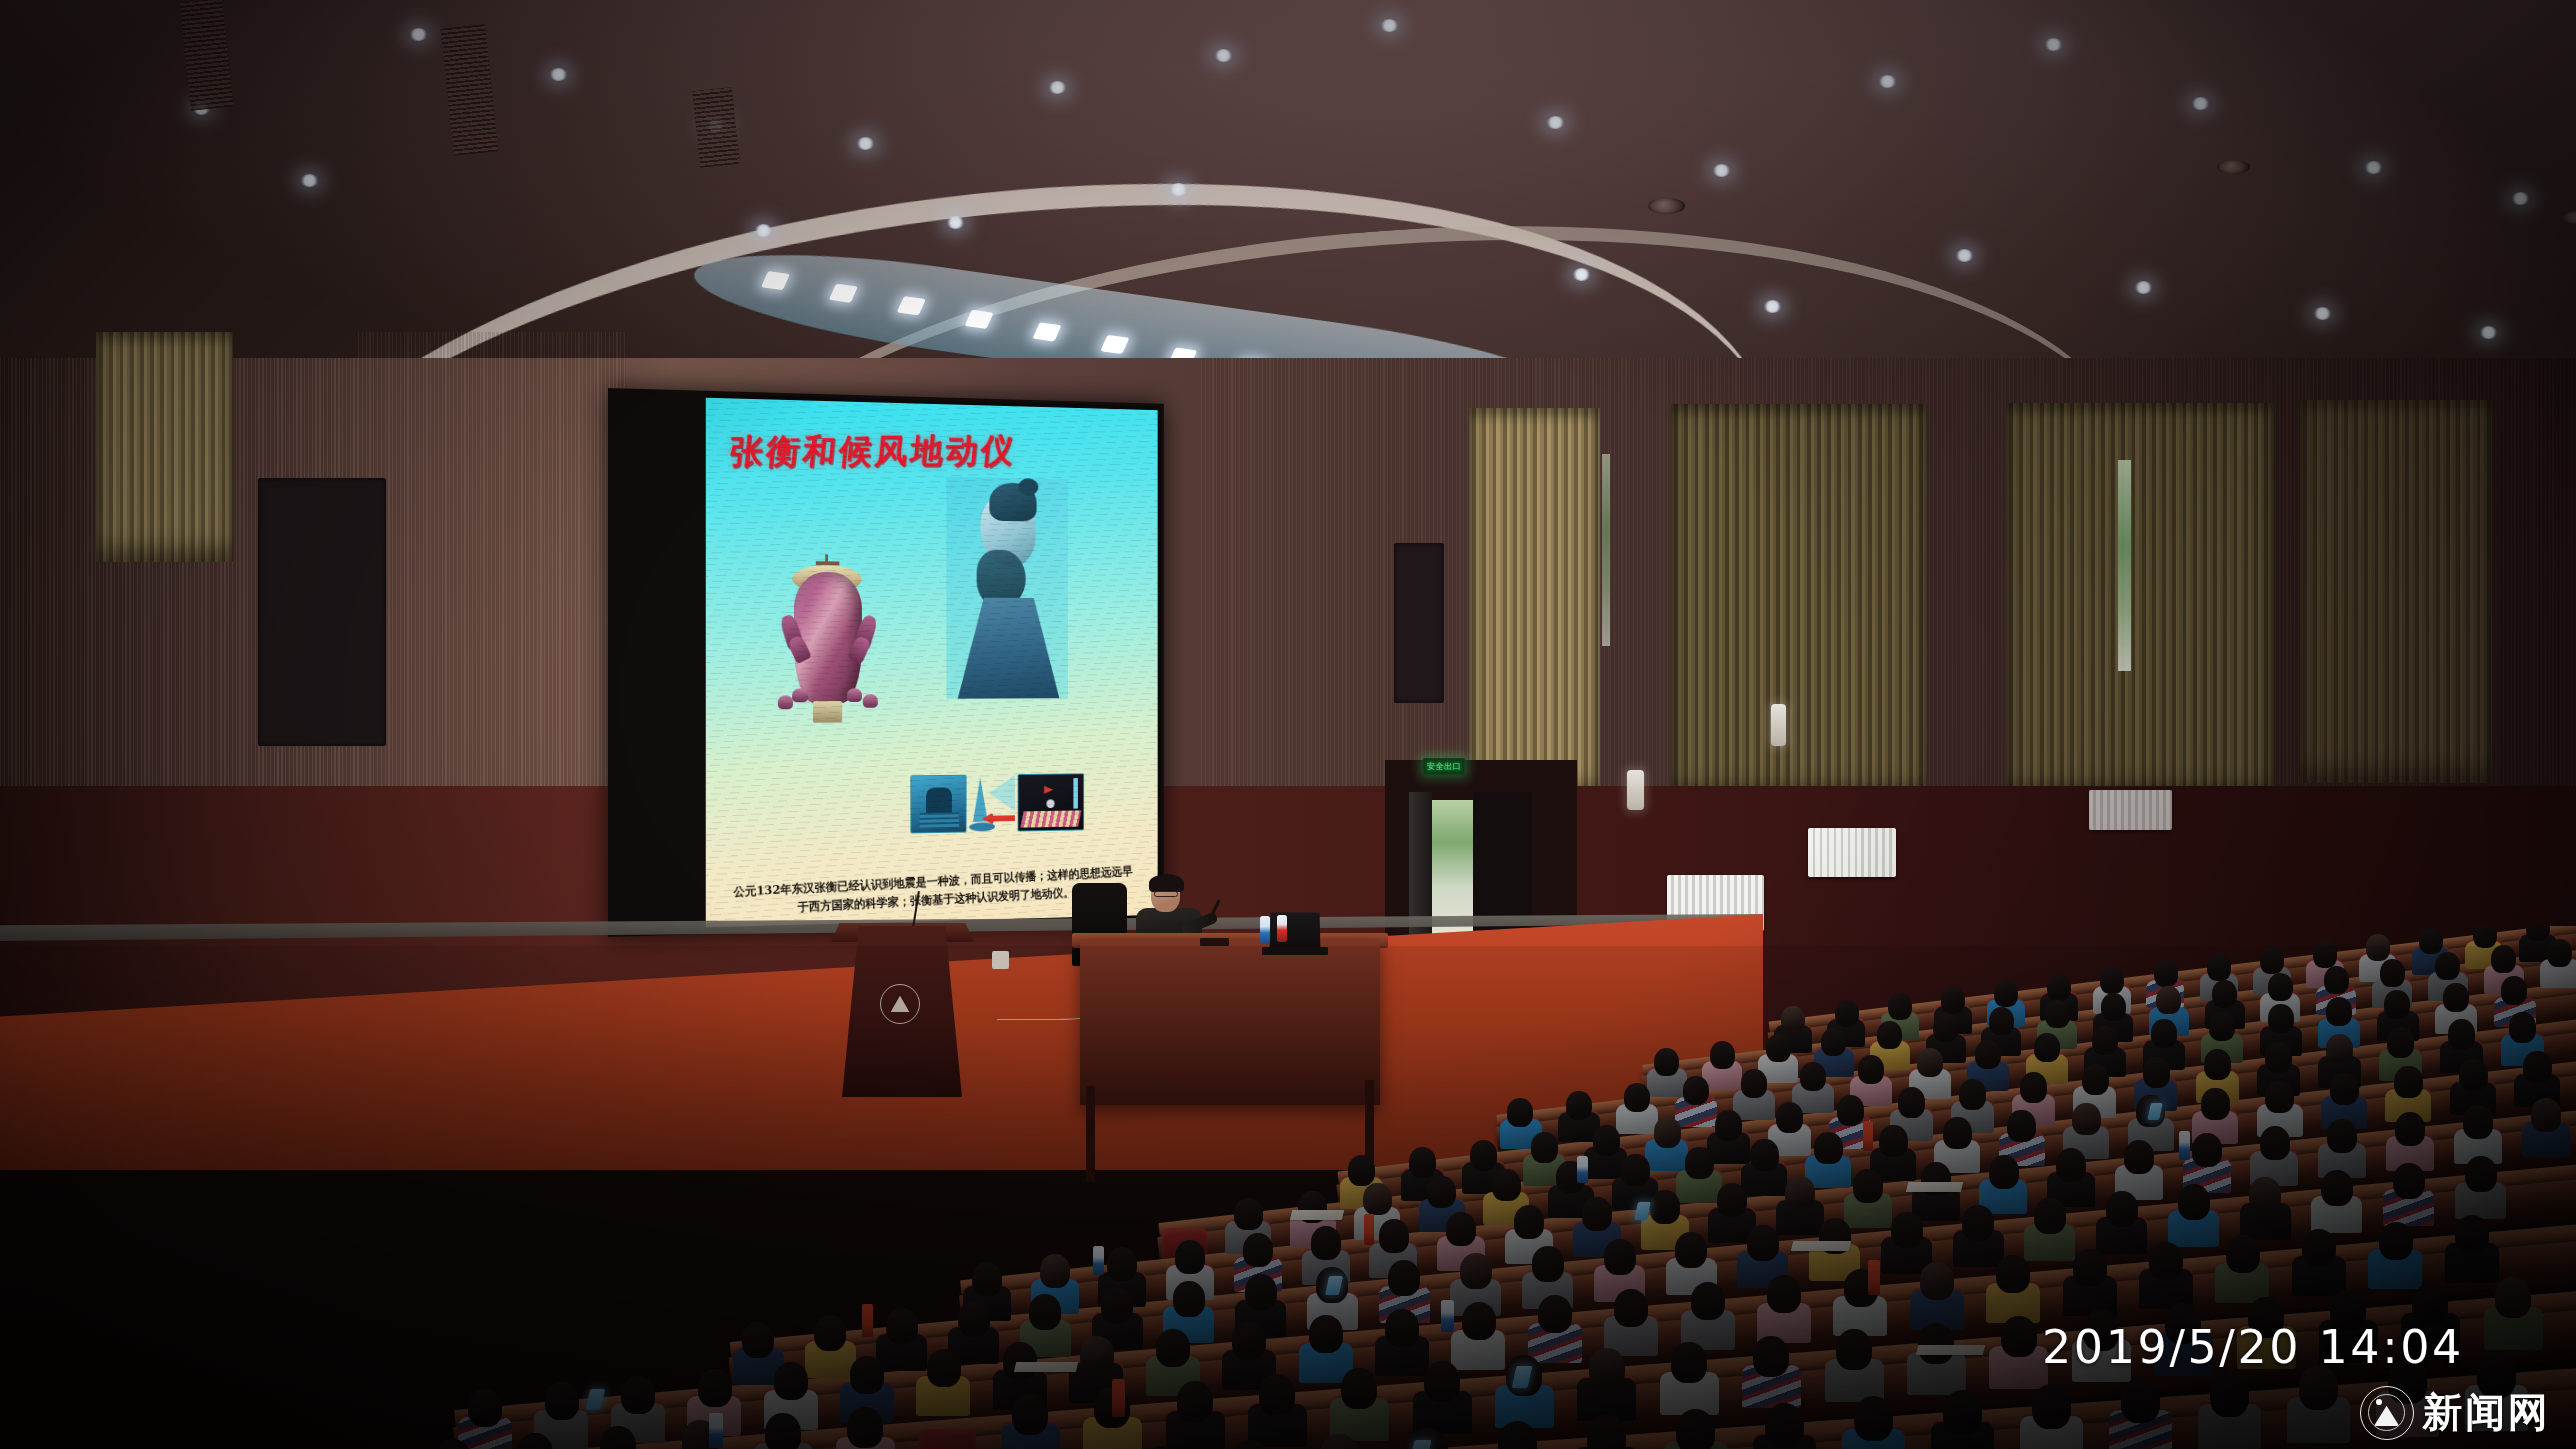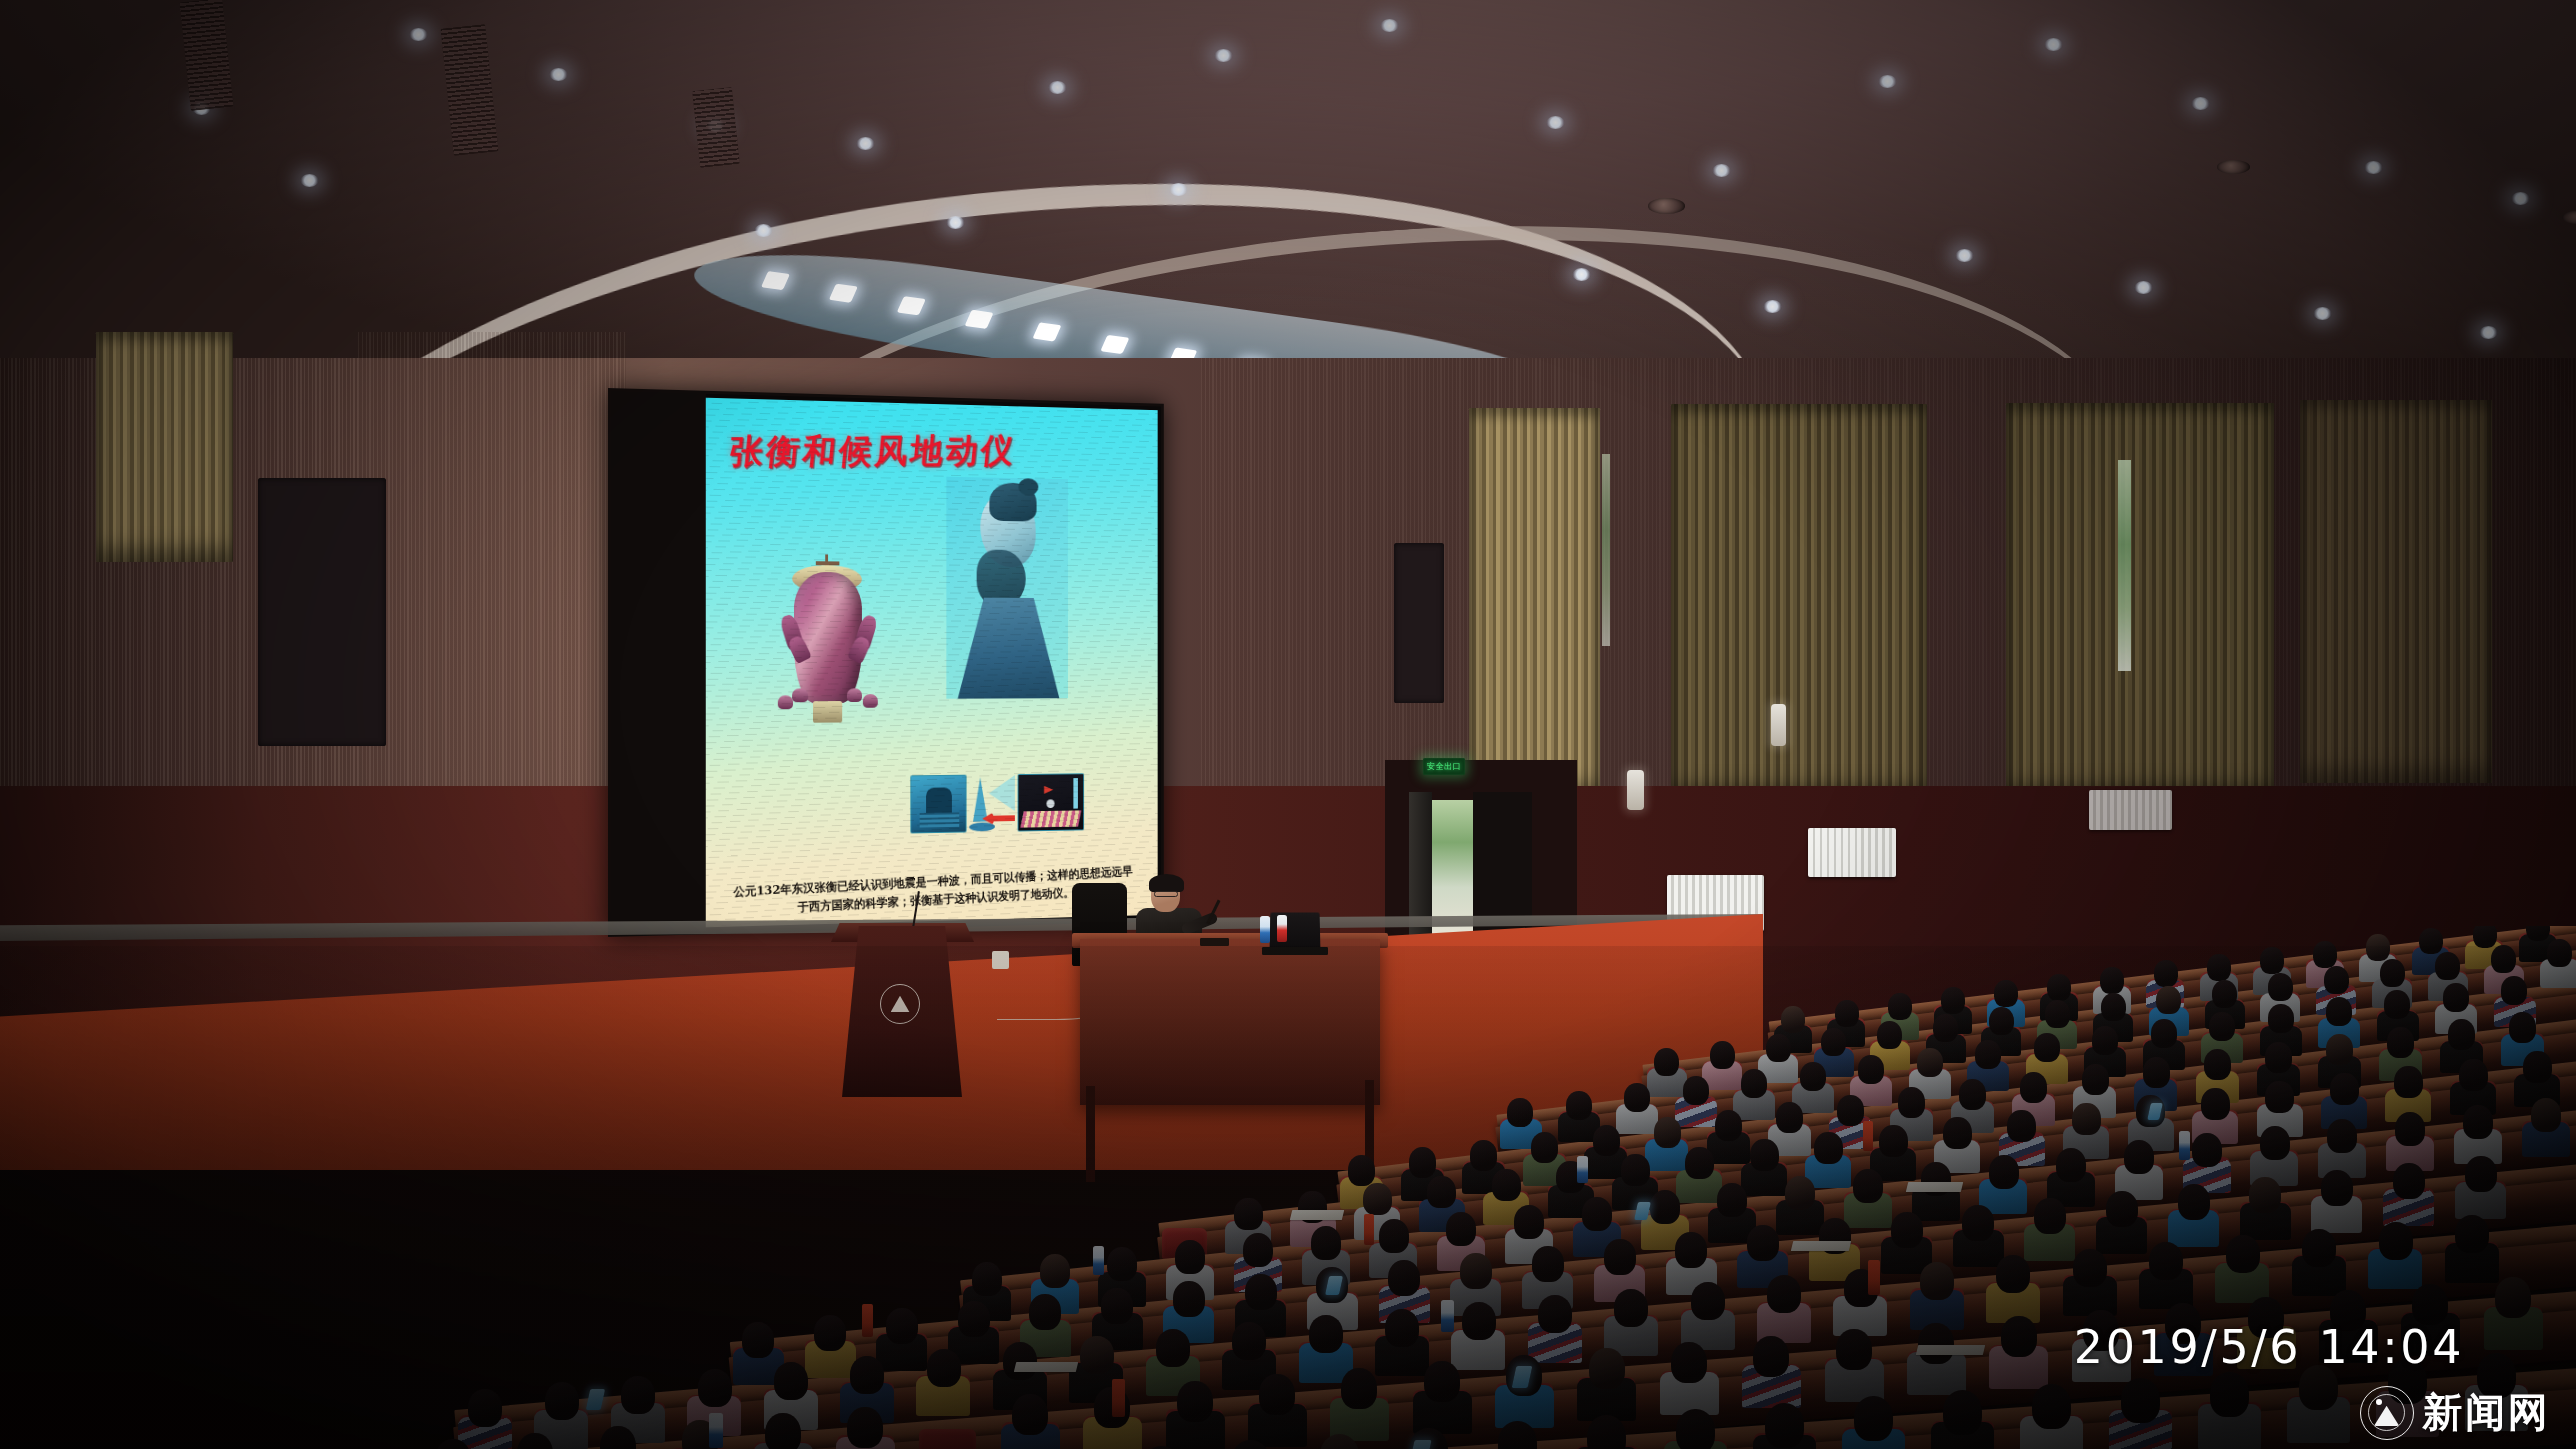--- a/index.html
+++ b/index.html
@@ -1327,21 +1327,21 @@
         <div class="thermos" style="left: 1112px; top: 453px; width: 12.7px; height: 38px;"></div>
         <div class="phone-glow" style="left: 1514px; top: 440px; width: 16px; height: 22px;"></div>
         <div class="paper" style="left: 1917px; top: 419px; width: 67px;"></div>
         <div class="phone-glow" style="left: 1412px; top: 514px; width: 17px; height: 24px;"></div>
       </div>
   </div>
 
   <div class="dim-audience"></div>
   <div class="vignette"></div>
 
-  <div class="timestamp">2019/5/6  14:04</div>
+  <div class="timestamp">2019/5/20  14:04</div>
   <div class="wm">
     <div class="wm-logo">
       <div class="inner">
         <div class="peak"></div>
       </div>
       <div class="dot"></div>
     </div>
     <div class="wm-text">新闻网</div>
   </div>
 

